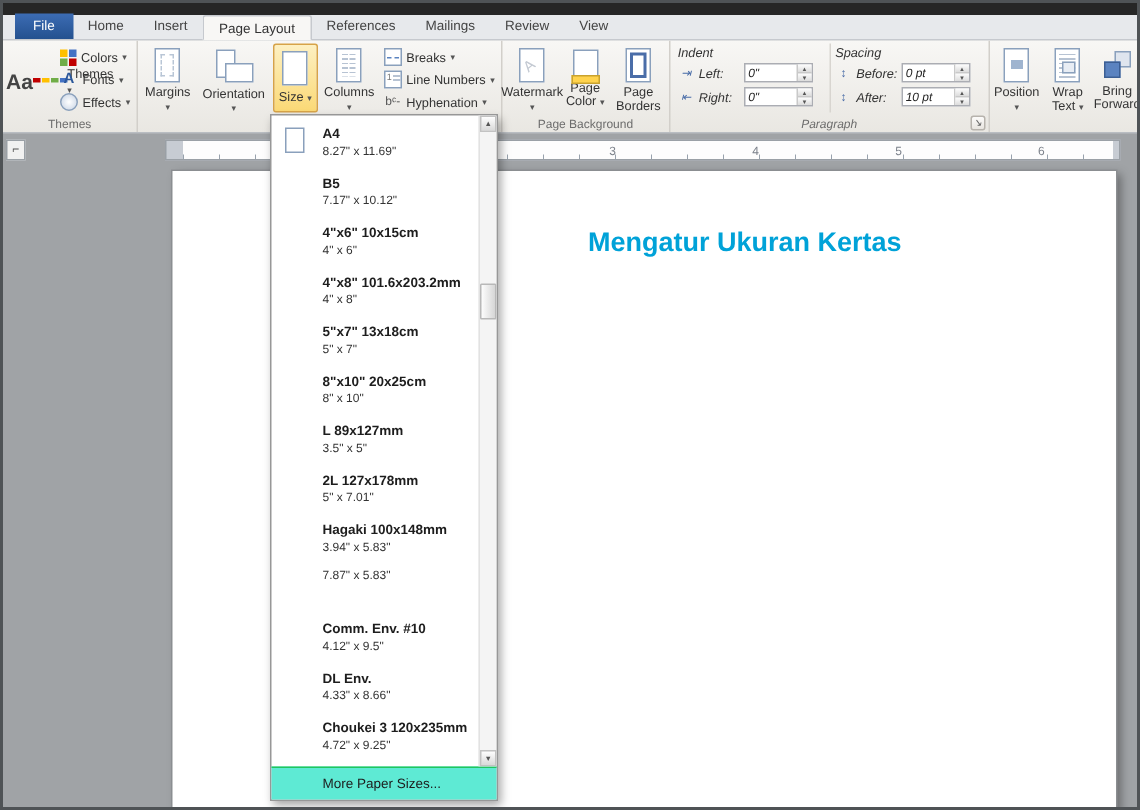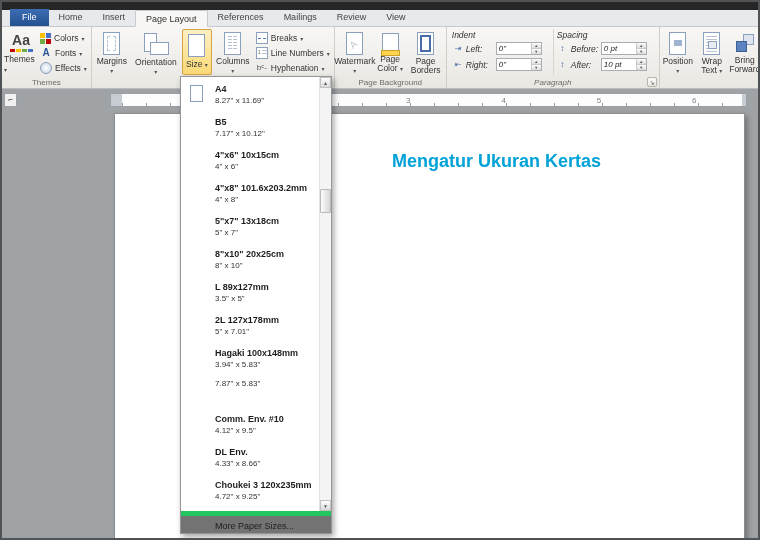--- a/index.html
+++ b/index.html
@@ -57,21 +57,21 @@
   .i-break::after { content:""; position:absolute; left:1px; right:1px; top:5px; border-top:1px dashed #5b83c0; }
   .i-linenum::before { content:""; position:absolute; left:5px; top:2px; bottom:2px; width:5px; background:repeating-linear-gradient(#b7c3d3 0 1px, transparent 1px 3px); }
   .i-linenum::after { content:"1"; position:absolute; left:1px; top:1px; font-size:6px; color:#777; }
   .i-hyph { border:none !important; background:transparent !important; font-size:8px; color:#555; line-height:12px; text-align:center; }
   .i-colors { display:grid; grid-template-columns:5px 5px; grid-template-rows:5px 5px; gap:1px; width:11px; height:11px; }
   .i-colors span { display:block; }
   .i-fonts { border:none !important; background:transparent !important; color:#2b579a; font-size:10px; font-weight:bold; line-height:12px; text-align:center; }
   .i-effects { border-radius:50%; background:radial-gradient(#fff,#c7d3e4) !important; border:1px solid #8aa0bc; }
 
   
-  .themes-big { width:34px; display:flex; flex-direction:column; align-items:center; padding-top:3px; font-size:8.5px; color:#333; }
+  .themes-big { width:34px; display:flex; align-items:center; padding-top:3px; font-size:8.5px; color:#333; }
   .aa { font-size:14px; font-weight:bold; color:#444; line-height:16px; }
   .aa-bar { display:flex; gap:1px; margin:1px 0 2px; }
   .aa-bar span { width:5px; height:3px; display:block; }
 
   
   .para-cols { display:flex; height:46px; }
   .para-col { width:104px; padding:1px 3px; }
   .para-col + .para-col { border-left:1px solid #d8d5d0; }
   .para-head { font-size:8.5px; color:#333; margin-bottom:2px; }
   .para-row { display:flex; align-items:center; gap:3px; margin-bottom:3px; }
@@ -99,21 +99,21 @@
   .dd-items { position:relative; flex:1; padding:3px 13px 0 0; overflow:hidden; }
   .dd-item { position:relative; height:33px; }
   .dd-icon { display:none; position:absolute; left:9px; top:5px; width:13px; height:17px; background:#fff; border:1px solid #8aa0bc; }
   .dd-item:nth-of-type(1) .dd-icon { display:block; }
   .dd-name { font-size:9px; font-weight:bold; color:#1d1d1d; padding:4px 0 0 34px; white-space:nowrap; }
   .dd-dims { font-size:8px; color:#333; padding:2px 0 0 34px; white-space:nowrap; }
   .dd-scroll { position:absolute; top:0; right:0; bottom:0; width:12px; background:#f4f4f4; border-left:1px solid #e2e2e2; }
   .dd-sb-up, .dd-sb-down { position:absolute; left:0; right:0; height:11px; background:linear-gradient(#fefefe,#d9d9d9); border:1px solid #c2c2c2; font-size:5px; line-height:10px; text-align:center; color:#555; }
   .dd-sb-up { top:0; } .dd-sb-down { bottom:0; }
   .dd-sb-thumb { position:absolute; left:0; right:0; top:112px; height:24px; background:linear-gradient(90deg,#fdfdfd,#d6d6d6); border:1px solid #b8b8b8; border-radius:1px; }
-  .dd-footer { height:22px; border-top:5px solid #22c55e; font-size:9px; line-height:21px; padding-left:34px; color:#1d1d1d; background:#737373; }
+  .dd-footer { height:22px; border-top:1px solid #22c55e; font-size:9px; line-height:21px; padding-left:34px; color:#1d1d1d; background:#5eead4; }
 </style>
 </head>
 <body>
 
 <div class="window">
   <div class="titlestrip"></div>
 
   <div class="tabrow">
     <div class="tab file">File</div>
     <div class="tab">Home</div>

